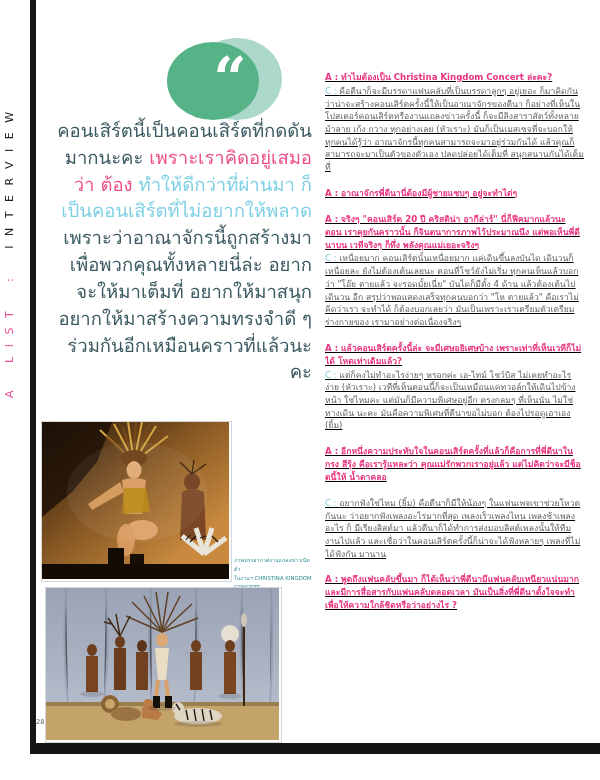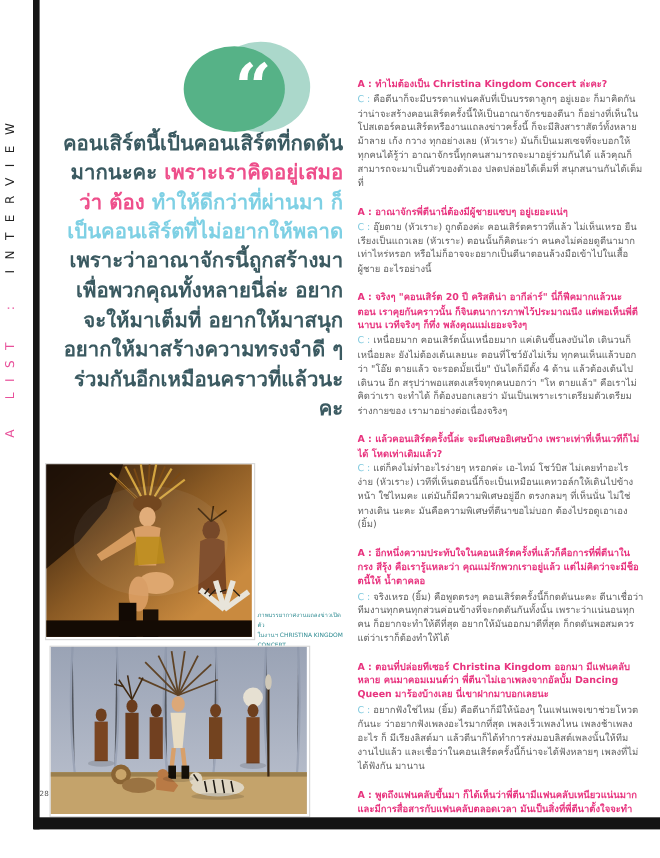--- a/index.html
+++ b/index.html
@@ -23,36 +23,36 @@
   .bubble-tail{position:absolute;left:196px;top:88px;width:46px;height:32px;background:#d6154b;
                clip-path:polygon(0% 92%,40% 0%,100% 58%);}
   .bubble-main{position:absolute;left:167px;top:42px;width:92px;height:78px;border-radius:50%;
                background:#56b287;}
   .bubble-quote{position:absolute;left:198px;top:50px;width:64px;height:56px;
                 font-family:"DejaVu Serif","Liberation Serif",serif;font-weight:bold;
                 font-size:58px;line-height:1.0;color:#ffffff;text-align:center;}
 
   
   .pullquote{position:absolute;left:52px;top:118px;width:260px;text-align:right;
-             font-size:18.5px;font-weight:bold;line-height:1.45;color:#3b5a61;}
+             font-size:18.5px;font-weight:normal;line-height:1.45;color:#3b5a61;}
   .pullquote .pk{color:#ee4f8b;}
   .pullquote .bl{color:#7ed0e4;}
 
   
   .photo{position:absolute;border:1px solid #d5d5d5;background:#fff;}
   #photo1{left:41px;top:421px;width:189px;height:159px;}
   #photo2{left:45px;top:587px;width:235px;height:154px;}
   .photo svg{display:block;}
 
   
   .caption{position:absolute;left:234px;top:556px;width:78px;
            font-size:5.4px;line-height:1.65;color:#2e8b92;}
 
   
-  .qa-col{position:absolute;left:325px;top:71px;width:260px;height:668px;overflow:hidden;}
+  .qa-col{position:absolute;left:325px;top:71px;width:260px;height:668px;overflow:hidden;text-decoration:underline;}
   .qa-block{margin-bottom:13px;}
   .q{color:#e8337e;font-weight:bold;font-size:8.6px;line-height:1.5;margin:0 0 1px 0;}
   .a{color:#606060;font-size:8.6px;line-height:1.48;margin:0;}
   .a .pfx{color:#7fc9de;}
 
   
   .bottom-bar{position:absolute;left:31px;top:743px;width:569px;height:11px;background:#141414;}
   .folio{position:absolute;left:36px;top:718px;font-size:6.5px;color:#555;}
 </style>
 </head>
@@ -223,37 +223,34 @@
       </g>
     </svg>
   </div>
 
   <div class="qa-col">
     <div class="qa-block">
       <p class="q">A : ทำไมต้องเป็น Christina Kingdom Concert ล่ะคะ?</p>
       <p class="a"><span class="pfx">C : </span><span>คือตีนาก็จะมีบรรดาแฟนคลับที่เป็นบรรดาลูกๆ อยู่เยอะ ก็มาคิดกัน ว่าน่าจะสร้างคอนเสิร์ตครั้งนี้ให้เป็นอาณาจักรของตีนา ก็อย่างที่เห็นใน โปสเตอร์คอนเสิร์ตหรืองานแถลงข่าวครั้งนี้ ก็จะมีสิงสาราสัตว์ทั้งหลาย ม้าลาย เก้ง กวาง ทุกอย่างเลย (หัวเราะ) มันก็เป็นเมสเซจที่จะบอกให้ ทุกคนได้รู้ว่า อาณาจักรนี้ทุกคนสามารถจะมาอยู่ร่วมกันได้ แล้วคุณก็ สามารถจะมาเป็นตัวของตัวเอง ปลดปล่อยได้เต็มที่ สนุกสนานกันได้เต็มที่</span></p>
     </div>
     <div class="qa-block">
-      <p class="q">A : อาณาจักรพี่ตีนานี่ต้องมีผู้ชายแซบๆ อยู่เยอะแน่ๆ</p>
-      <p class="a"><span class="pfx">C : </span><span>อุ๊ยตาย (หัวเราะ) ถูกต้องค่ะ คอนเสิร์ตคราวที่แล้ว ไม่เห็นเหรอ ยืนเรียงเป็นแถวเลย (หัวเราะ) ตอนนั้นก็คิดนะว่า คนคงไม่ค่อยดูตีนามาก เท่าไหร่หรอก หรือไม่ก็อาจจะอยากเป็นตีนาตอนล้วงมือเข้าไปในเสื้อผู้ชาย อะไรอย่างนี้</span></p>
+      <p class="q">A : อาณาจักรพี่ตีนานี่ต้องมีผู้ชายแซบๆ อยู่จะทำได่ๆ</p>
     </div>
     <div class="qa-block">
       <p class="q">A : จริงๆ "คอนเสิร์ต 20 ปี คริสติน่า อากีล่าร์" นี่ก็ฟีคมากแล้วนะ ตอน เราคุยกันคราวนั้น ก็จินตนาการภาพไว้ประมาณนึง แต่พอเห็นพี่ตีนาบน เวทีจริงๆ ก็ทึ่ง พลังคุณแม่เยอะจริงๆ</p>
       <p class="a"><span class="pfx">C : </span><span>เหนื่อยมาก คอนเสิร์ตนั้นเหนื่อยมาก แค่เดินขึ้นลงบันได เดินวนก็ เหนื่อยละ ยังไม่ต้องเต้นเลยนะ ตอนที่โชว์ยังไม่เริ่ม ทุกคนเห็นแล้วบอกว่า "โอ๊ย ตายแล้ว จะรอดมั้ยเนี่ย" บันไดก็มีตั้ง 4 ด้าน แล้วต้องเต้นไปเดินวน อีก สรุปว่าพอแสดงเสร็จทุกคนบอกว่า "โห ตายแล้ว" คือเราไม่คิดว่าเรา จะทำได้ ก็ต้องบอกเลยว่า มันเป็นเพราะเราเตรียมตัวเตรียมร่างกายของ เรามาอย่างต่อเนื่องจริงๆ</span></p>
     </div>
     <div class="qa-block">
       <p class="q">A : แล้วคอนเสิร์ตครั้งนี้ล่ะ จะมีเศษอยิเศษบ้าง เพราะเท่าที่เห็นเวทีก็ไม่ได้ โหดเท่าเดิมแล้ว?</p>
       <p class="a"><span class="pfx">C : </span><span>แต่ก็คงไม่ทำอะไรง่ายๆ หรอกค่ะ เอ-ไทม์ โชว์บิส ไม่เคยทำอะไรง่าย (หัวเราะ) เวทีที่เห็นตอนนี้ก็จะเป็นเหมือนแคทวอล์กให้เดินไปข้างหน้า ใช่ไหมคะ แต่มันก็มีความพิเศษอยู่อีก ตรงกลมๆ ที่เห็นนั่น ไม่ใช่ทางเดิน นะคะ มันคือความพิเศษที่ตีนาขอไม่บอก ต้องไปรอดูเอาเอง (ยิ้ม)</span></p>
     </div>
     <div class="qa-block">
       <p class="q">A : อีกหนึ่งความประทับใจในคอนเสิร์ตครั้งที่แล้วก็คือการที่พี่ตีนาในกรง สีรุ้ง คือเรารู้แหละว่า คุณแม่รักพวกเราอยู่แล้ว แต่ไม่คิดว่าจะมีช็อตนี้ให้ น้ำตาคลอ</p>
-      <p class="a"><span class="pfx">C : </span><span>จริงเหรอ (ยิ้ม) คือพูดตรงๆ คอนเสิร์ตครั้งนี้ก็กดดันนะคะ ตีนาเชื่อว่า ทีมงานทุกคนทุกส่วนค่อนข้างที่จะกดดันกันทั้งนั้น เพราะว่าแน่นอนทุกคน ก็อยากจะทำให้ดีที่สุด อยากให้มันออกมาดีที่สุด ก็กดดันพอสมควร แต่ว่าเราก็ต้องทำให้ได้</span></p>
-    </div>
-    <div class="qa-block">
-      <p class="q">A : ตอนที่ปล่อยทีเซอร์ Christina Kingdom ออกมา มีแฟนคลับหลาย คนมาคอมเมนต์ว่า พี่ตีนาไม่เอาเพลงจากอัลบั้ม Dancing Queen มาร้องบ้างเลย นี่เขาฝากมาบอกเลยนะ</p>
+    </div>
+    <div class="qa-block">
       <p class="a"><span class="pfx">C : </span><span>อยากฟังใช่ไหม (ยิ้ม) คือตีนาก็มีให้น้องๆ ในแฟนเพจเขาช่วยโหวตกันนะ ว่าอยากฟังเพลงอะไรมากที่สุด เพลงเร็วเพลงไหน เพลงช้าเพลงอะไร ก็ มีเรียงลิสต์มา แล้วตีนาก็ได้ทำการส่งมอบลิสต์เพลงนั้นให้ทีมงานไปแล้ว และเชื่อว่าในคอนเสิร์ตครั้งนี้ก็น่าจะได้ฟังหลายๆ เพลงที่ไม่ได้ฟังกัน มานาน</span></p>
     </div>
     <div class="qa-block">
       <p class="q">A : พูดถึงแฟนคลับขึ้นมา ก็ได้เห็นว่าพี่ตีนามีแฟนคลับเหนียวแน่นมาก และมีการสื่อสารกับแฟนคลับตลอดเวลา มันเป็นสิ่งที่พี่ตีนาตั้งใจจะทำ เพื่อให้ความใกล้ชิดหรือว่าอย่างไร ?</p>
 
     </div>
   </div>
 
   <div class="bottom-bar"></div>
   <div class="folio">28</div>

